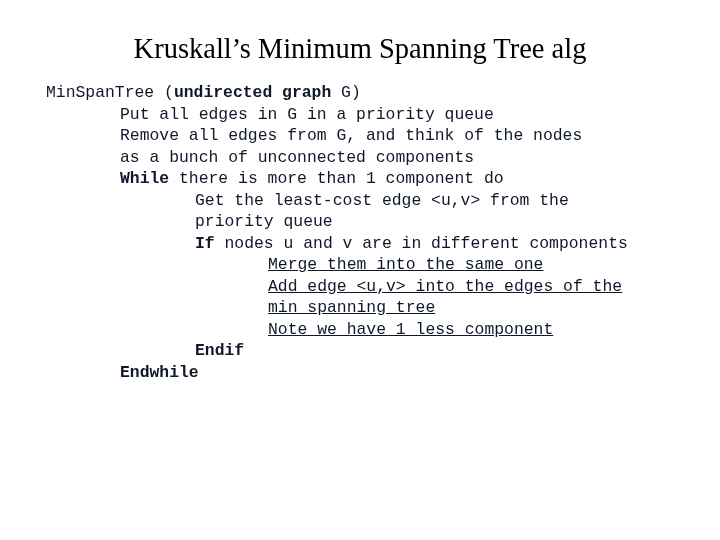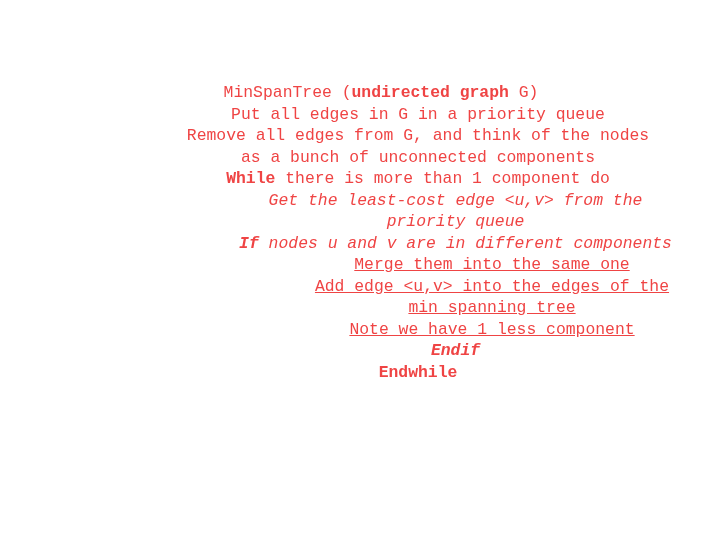--- a/index.html
+++ b/index.html
@@ -44,36 +44,36 @@
     font-size: 16.4px;
     line-height: 21.5px;
     color: #000000;
     white-space: pre;
   }
   .code-line {
     display: block;
     white-space: pre;
     font-size: 16.4px;
     line-height: 21.5px;
-    color: #ef4444;
+    color: #0f172a;
     min-height: 21.5px;
-    text-align: center;
   }
   .ind-0 { padding-left: 0px; }
   .ind-1 { padding-left: 74px; }
-  .ind-2 { padding-left: 149px; font-style: italic; }
+  .ind-2 { padding-left: 149px; }
   .ind-3 { padding-left: 222px; text-decoration: underline; }
   .kw {
     font-weight: bold;
   }
   .code-line .seg {
     white-space: pre;
   }
 </style>
 </head>
 <body>
 
 <div class="slide">
 
+  <div class="slide-title">Kruskall’s Minimum Spanning Tree alg</div>
 
   <div class="code-block"><div class="code-line ind-0"><span class="seg">MinSpanTree (</span><span class="seg kw">undirected graph</span><span class="seg"> G)</span></div><div class="code-line ind-1"><span class="seg">Put all edges in G in a priority queue</span></div><div class="code-line ind-1"><span class="seg">Remove all edges from G, and think of the nodes</span></div><div class="code-line ind-1"><span class="seg">as a bunch of unconnected components</span></div><div class="code-line ind-1"><span class="seg kw">While</span><span class="seg"> there is more than 1 component do</span></div><div class="code-line ind-2"><span class="seg">Get the least-cost edge &lt;u,v&gt; from the</span></div><div class="code-line ind-2"><span class="seg">priority queue</span></div><div class="code-line ind-2"><span class="seg kw">If</span><span class="seg"> nodes u and v are in different components</span></div><div class="code-line ind-3"><span class="seg">Merge them into the same one</span></div><div class="code-line ind-3"><span class="seg">Add edge &lt;u,v&gt; into the edges of the</span></div><div class="code-line ind-3"><span class="seg">min spanning tree</span></div><div class="code-line ind-3"><span class="seg">Note we have 1 less component</span></div><div class="code-line ind-2"><span class="seg kw">Endif</span></div><div class="code-line ind-1"><span class="seg kw">Endwhile</span></div></div>
 
 </div>
 
 </body></html>

